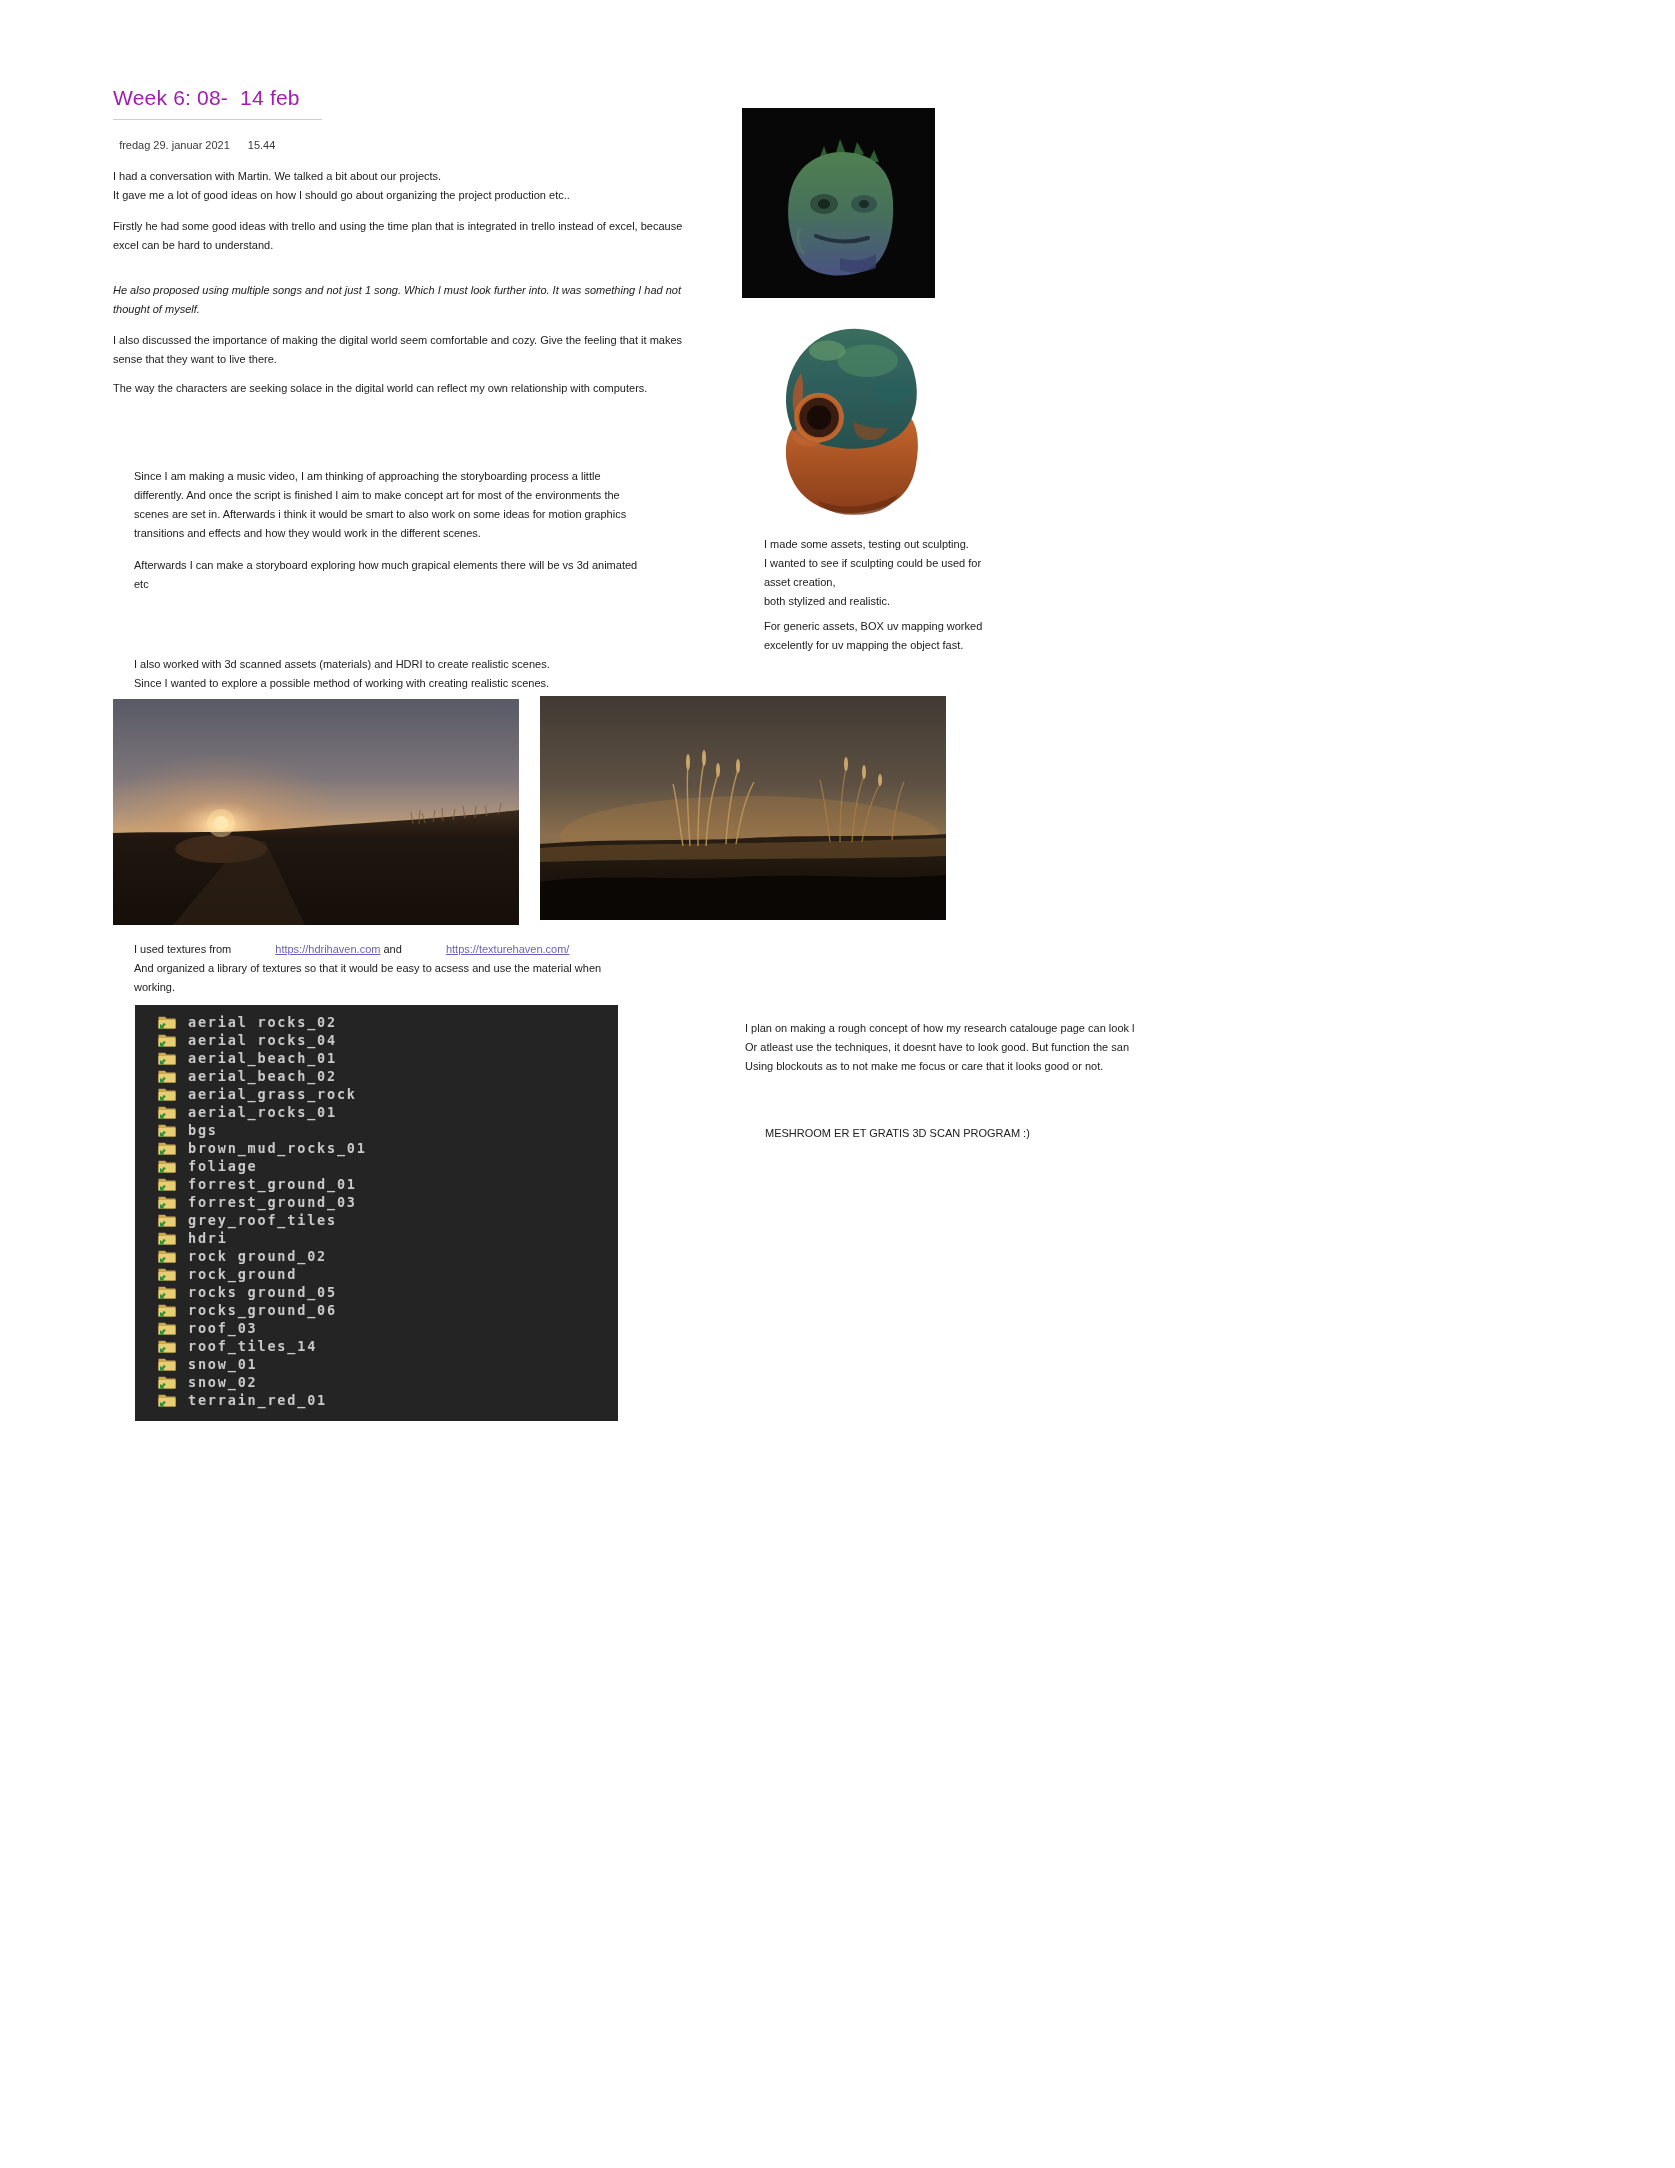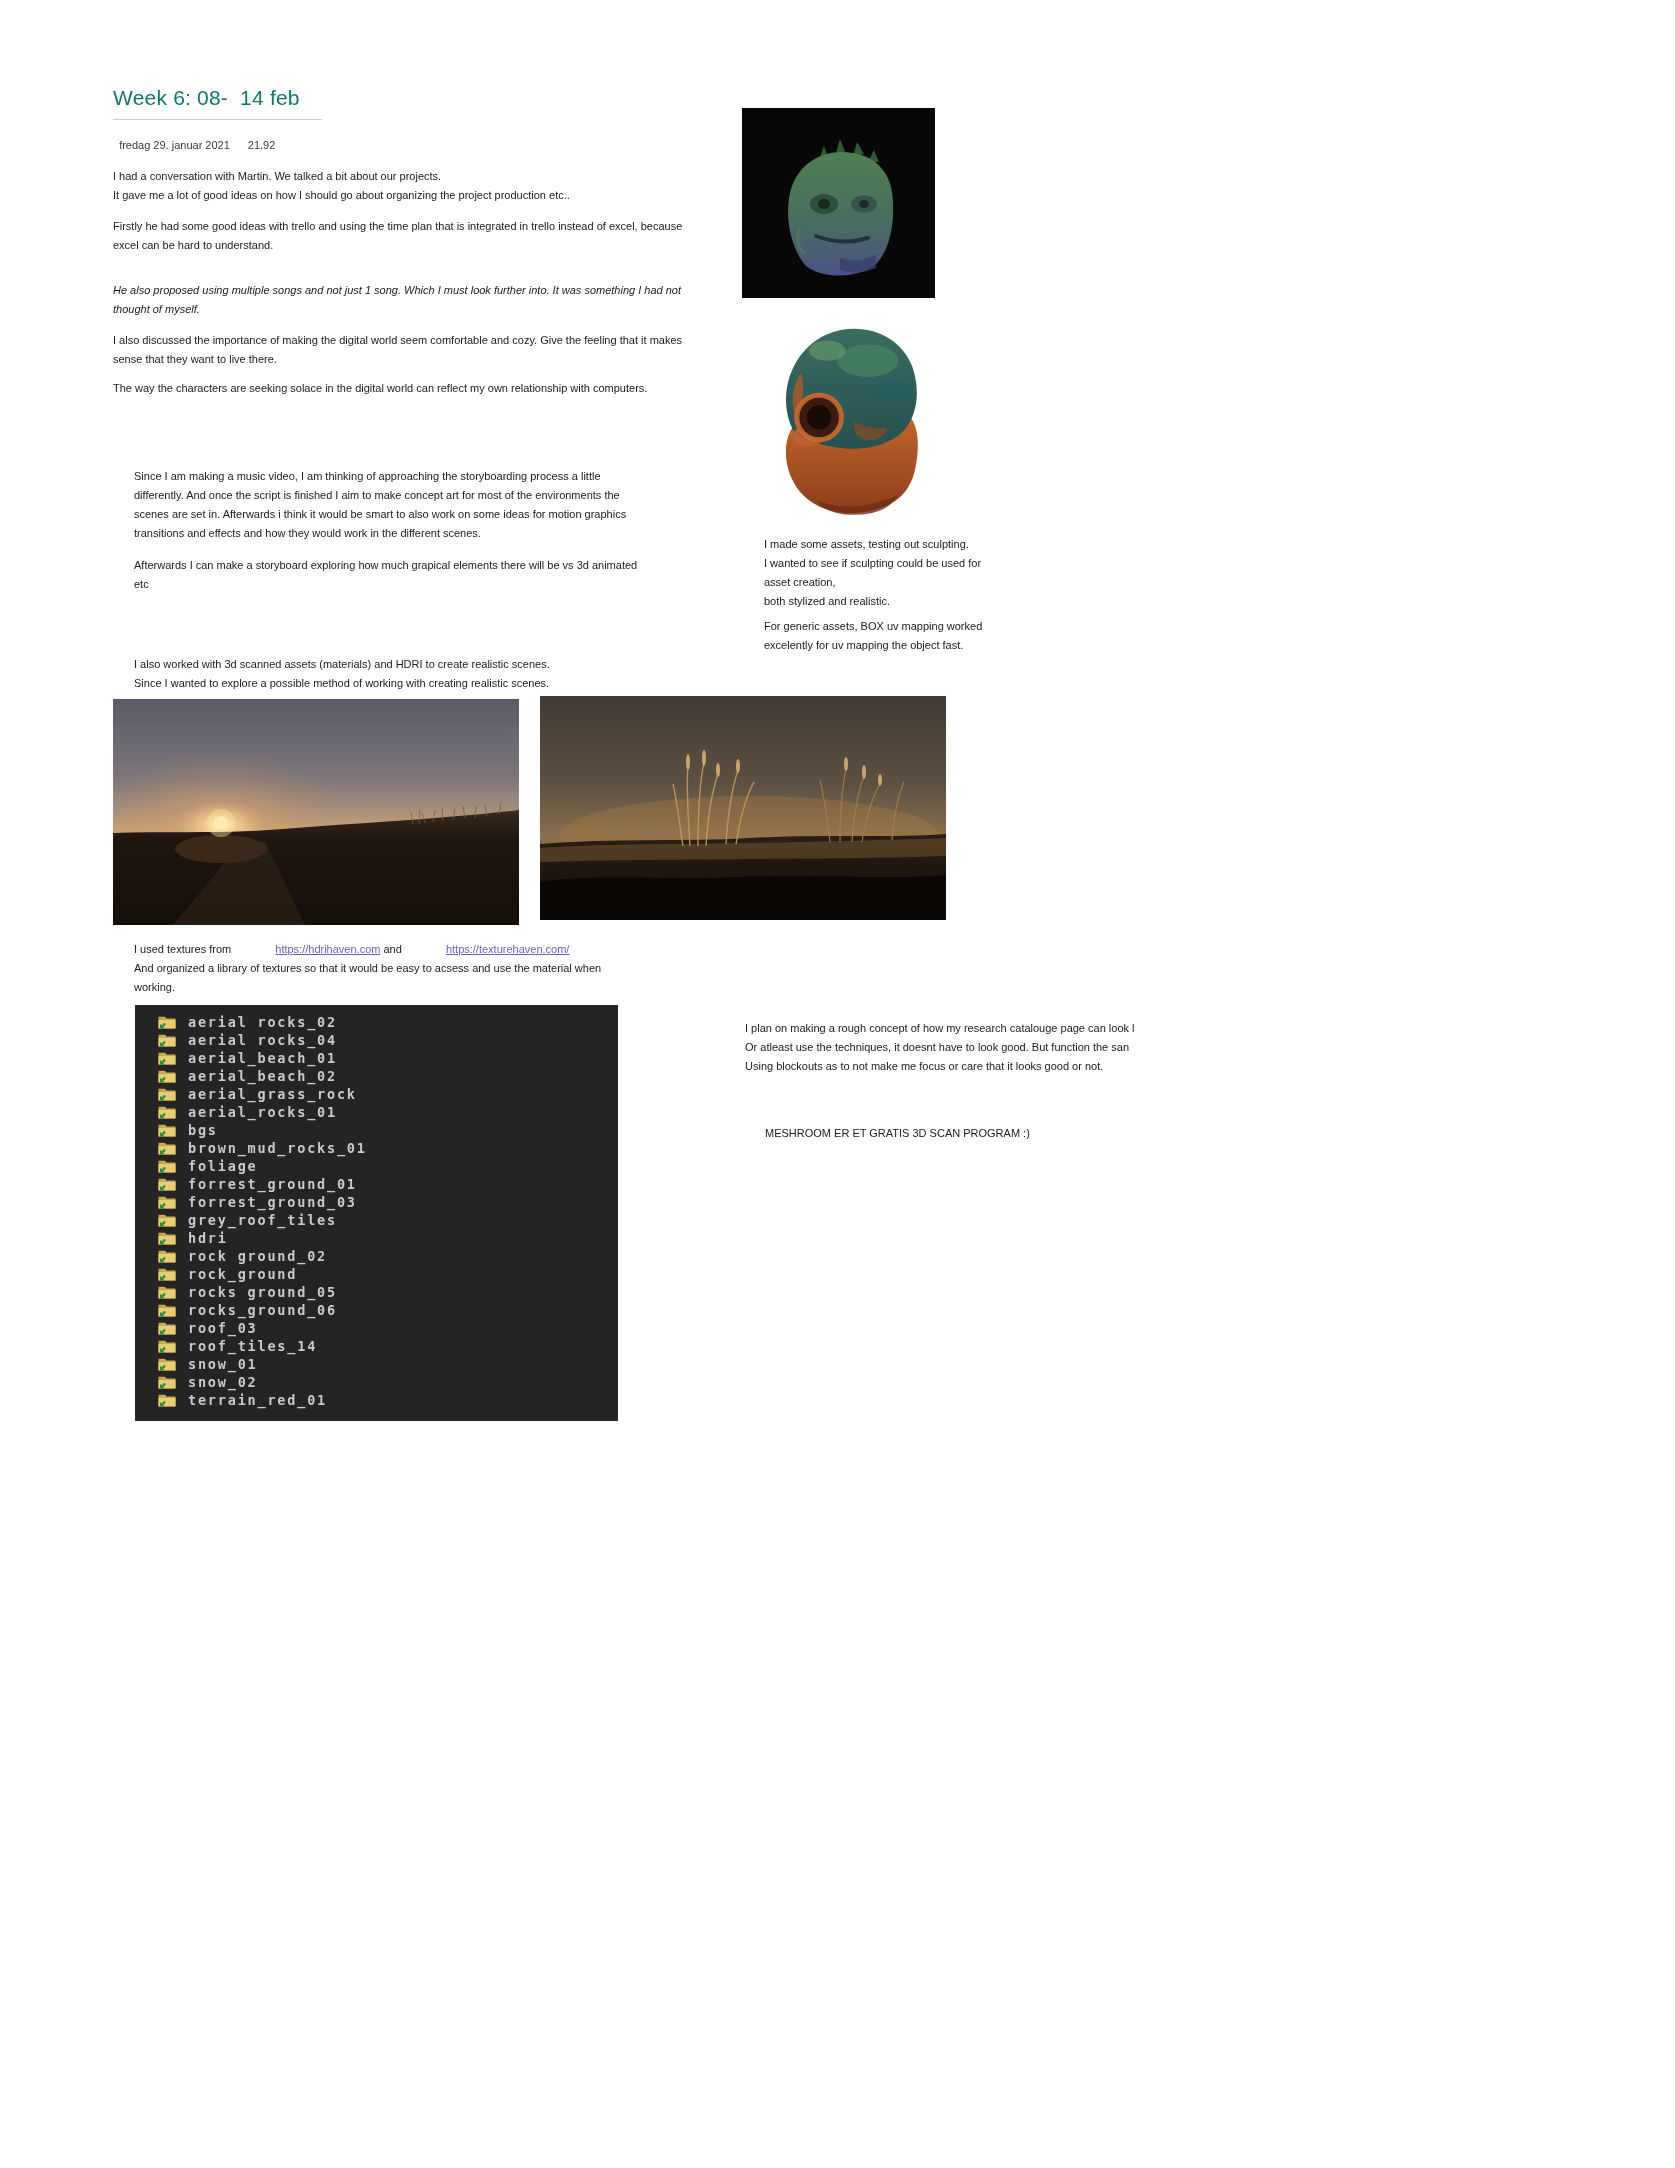--- a/index.html
+++ b/index.html
@@ -4,21 +4,21 @@
 <style>
   * { margin:0; padding:0; box-sizing:border-box; }
   html,body { background:#ffffff; }
   body {
     width:1675px; height:2168px; position:relative; overflow:hidden;
     font-family:"Liberation Sans", sans-serif; color:#1f1f1f;
   }
   .abs { position:absolute; }
 
   .page-title {
-    font-size:21px; font-weight:300; color:#0f766e; white-space:pre;
+    font-size:21px; font-weight:300; color:#a21caf; white-space:pre;
     letter-spacing:0.2px;
   }
   .title-rule { border-top:1px solid #cfcfcf; height:0; }
   .date-line { font-size:11px; color:#3a3a3a; white-space:pre; }
   .date-line .time { margin-left:18px; }
 
   .body-text {
     font-size:11px; line-height:19px; color:#202020;
     white-space:pre-line;
   }
@@ -44,21 +44,21 @@
     font-size:13.5px; font-weight:700; letter-spacing:1.8px;
     color:var(--panelText,#c9c9c9); line-height:18px; white-space:pre;
   }
 </style>
 </head>
 <body>
 
 <h1 class="abs page-title" style="left:113px; top:86px;">Week 6: 08-  14 feb</h1>
 <div class="abs title-rule" style="left:113px; top:119px; width:209px;"></div>
 <div class="abs date-line" style="left:113px; top:127px;">
-  <span>fredag 29. januar 2021</span><span class="time">21.92</span>
+  <span>fredag 29. januar 2021</span><span class="time">15.44</span>
 </div>
 
 <p class="abs body-text" style="left:113px; top:167px; width:650px;">I had a conversation with Martin. We talked a bit about our projects.
 It gave me a lot of good ideas on how I should go about organizing the project production etc..</p>
 <p class="abs body-text" style="left:113px; top:217px; width:650px;">Firstly he had some good ideas with trello and using the time plan that is integrated in trello instead of excel, because
 excel can be hard to understand.</p>
 <p class="abs body-text" style="left:113px; top:281px; width:650px;font-style:italic;">He also proposed using multiple songs and not just 1 song. Which I must look further into. It was something I had not
 thought of myself.</p>
 <p class="abs body-text" style="left:113px; top:331px; width:650px;">I also discussed the importance of making the digital world seem comfortable and cozy. Give the feeling that it makes
 sense that they want to live there.</p>

